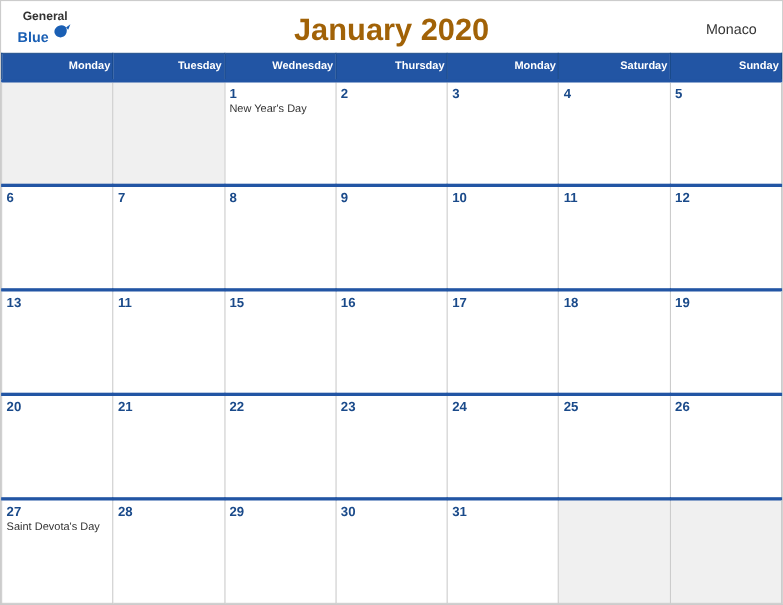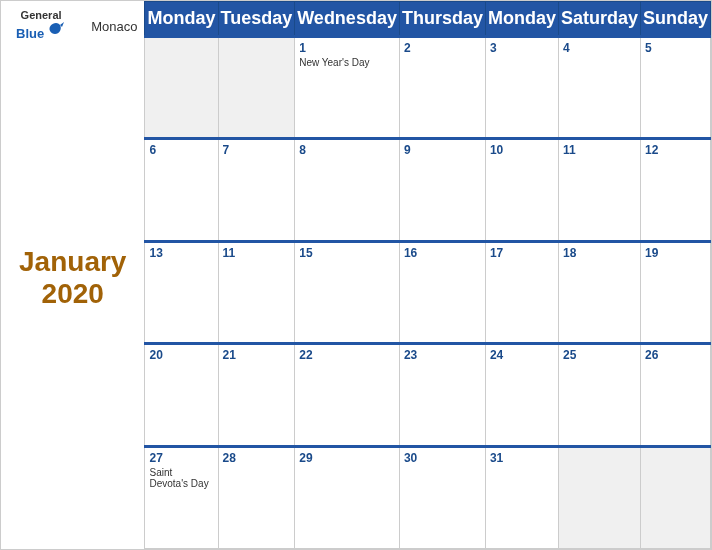--- a/index.html
+++ b/index.html
@@ -9,21 +9,21 @@
       width: 712px;
       height: 550px;
       overflow: hidden;
     }
     .calendar-container {
       width: 712px;
       height: 550px;
       background: #fff;
       border: 1px solid #ccc;
       display: flex;
-      flex-direction: row;
+      flex-direction: column;
     }
     .header {
       display: flex;
       align-items: center;
       justify-content: center;
       padding: 10px 15px 5px 15px;
       position: relative;
     }
     .logo {
       position: absolute;
@@ -44,35 +44,35 @@
       font-weight: bold;
     }
     .title {
       font-size: 28px;
       color: #a16207;
       font-weight: bold;
       text-align: center;
     }
     .country {
       position: absolute;
-      right: 7px;
+      right: 23px;
       top: 18px;
       font-size: 13px;
       color: #333;
     }
     .calendar-table {
       width: 100%;
       flex: 1;
       border-collapse: collapse;
     }
     .calendar-table thead tr th {
       background-color: #2255a4;
       color: #fff;
-      text-align: center;
-      font-size: 18px;
+      text-align: right;
+      font-size: 10px;
       font-weight: bold;
       padding: 6px 2px;
       border: 1px solid #1a4a8a;
     }
     .calendar-table tbody tr td {
       border: 1px solid #ccc;
       vertical-align: top;
       padding: 3px 4px;
       width: calc(100% / 7);
       height: 72px;

